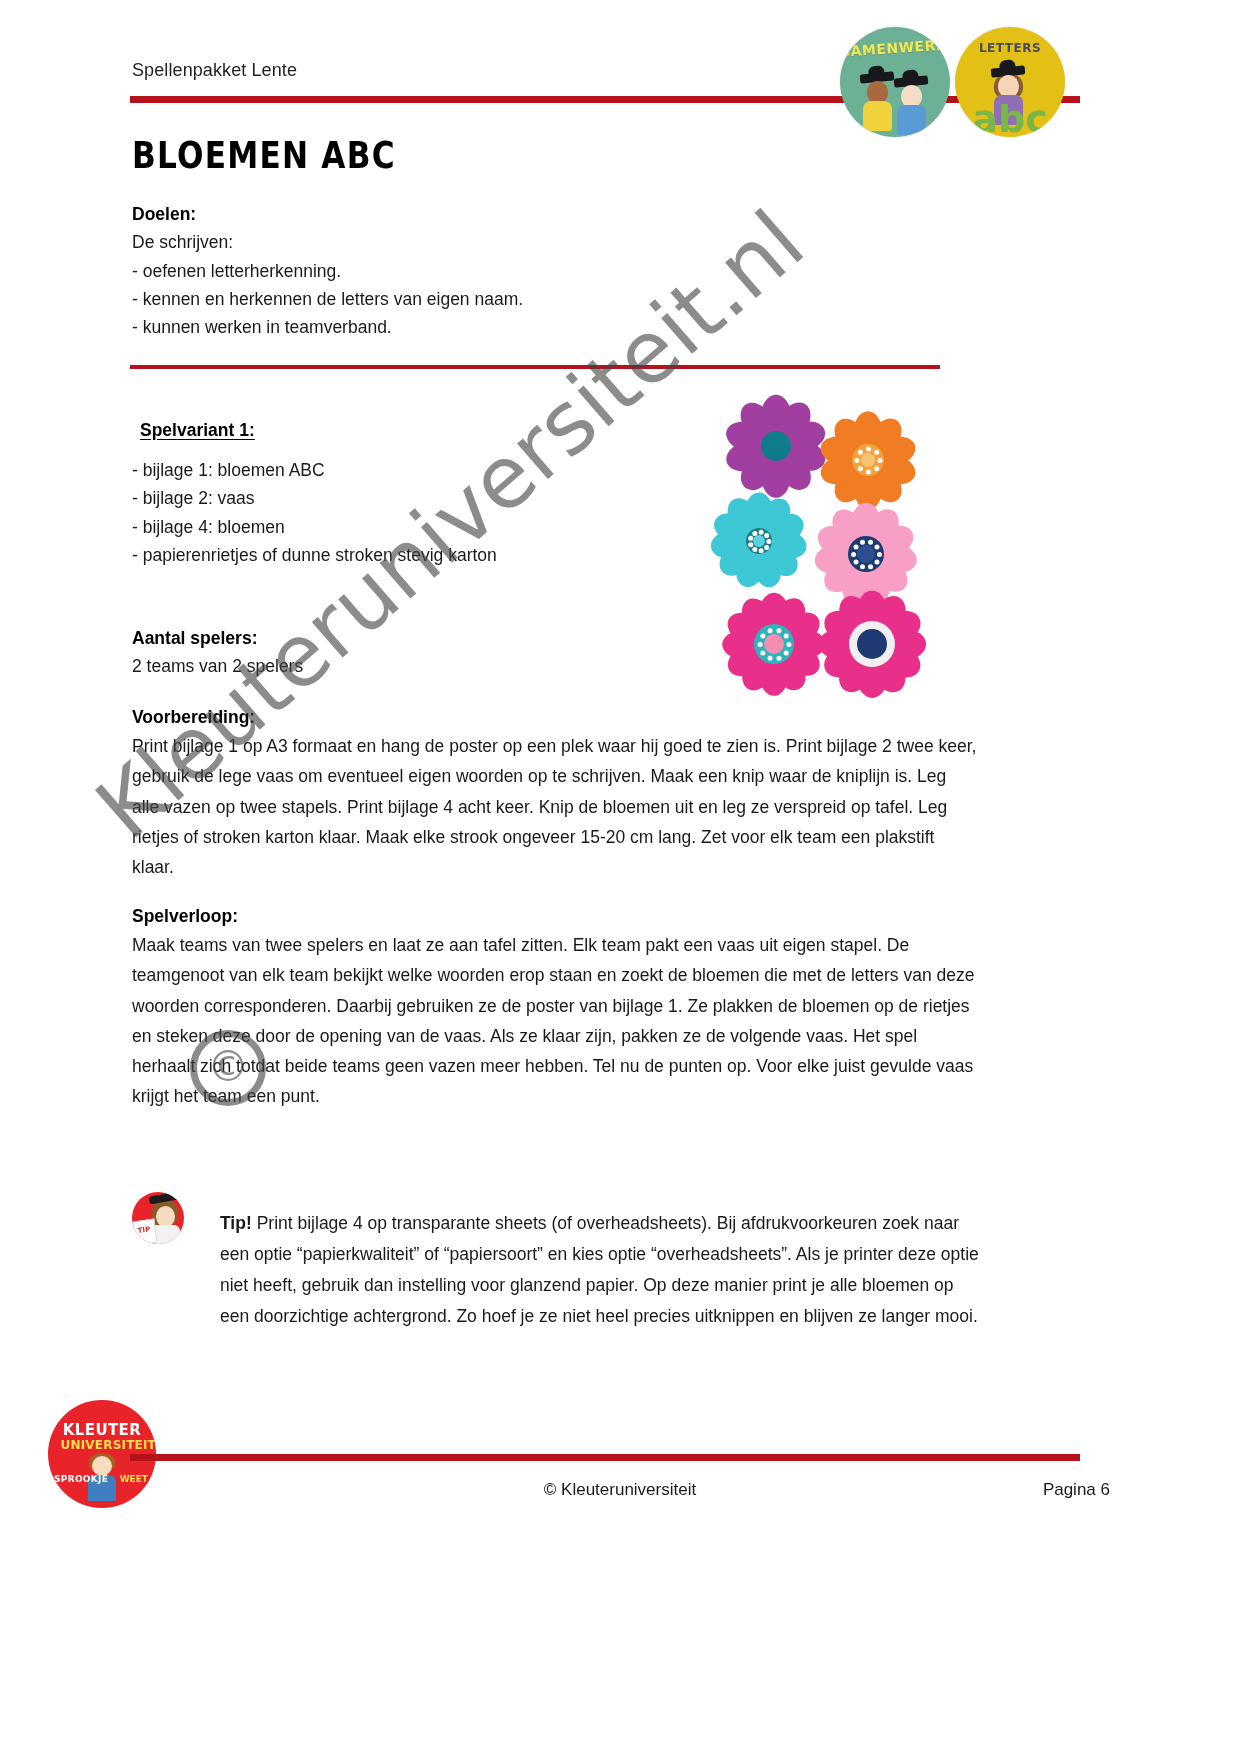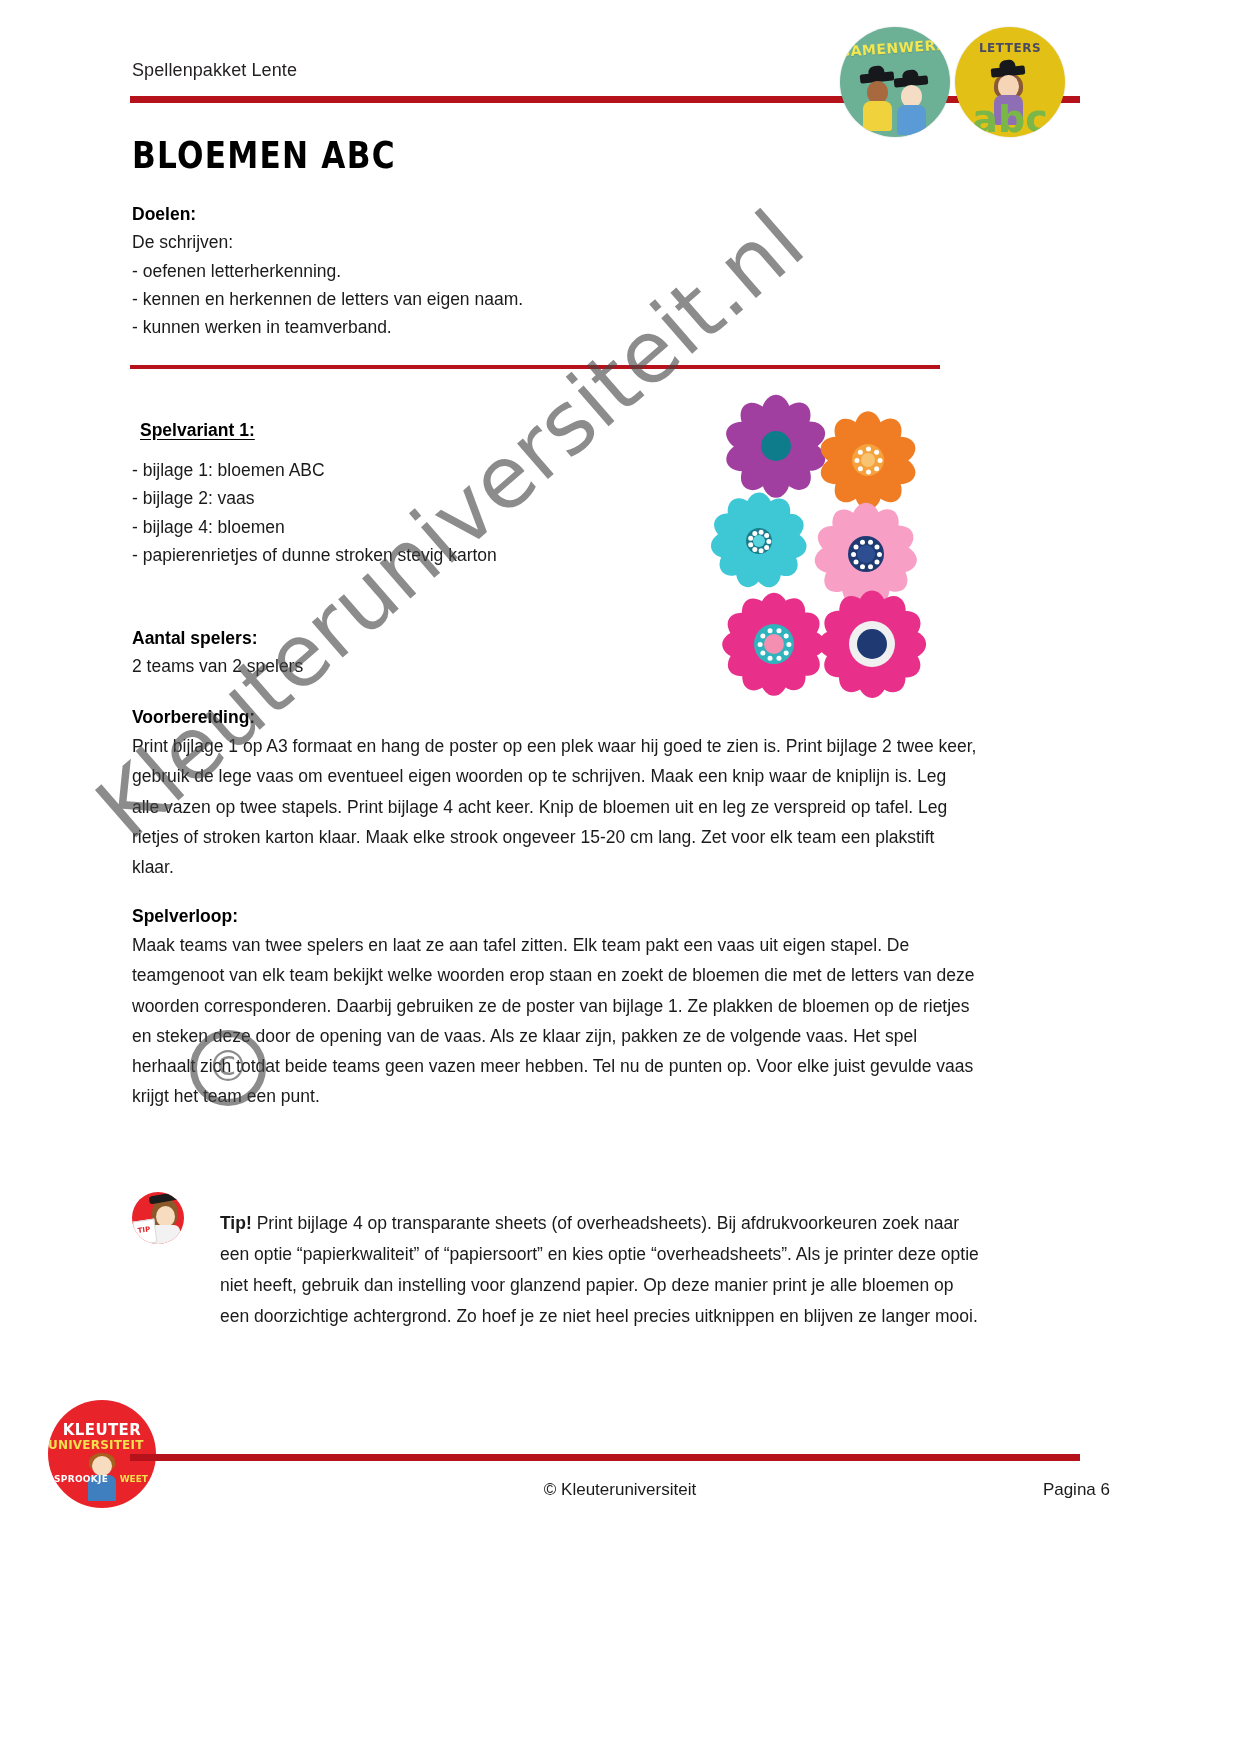--- a/index.html
+++ b/index.html
@@ -353,21 +353,21 @@
     font-family: "DejaVu Sans", sans-serif;
     font-weight: bold;
     font-size: 15px;
     color: #ffffff;
     letter-spacing: 0.4px;
   }
   .fl-l2 {
     position: absolute;
     left: 0; right: 0;
     top: 38px;
-    text-align: left;
+    text-align: right;
     font-family: "DejaVu Sans", sans-serif;
     font-weight: bold;
     font-size: 12px;
     color: #f4e04d;
     letter-spacing: 0.2px;
   }
   .fl-kid {
     position: absolute;
     left: 36px; top: 56px;
     width: 36px; height: 44px;

